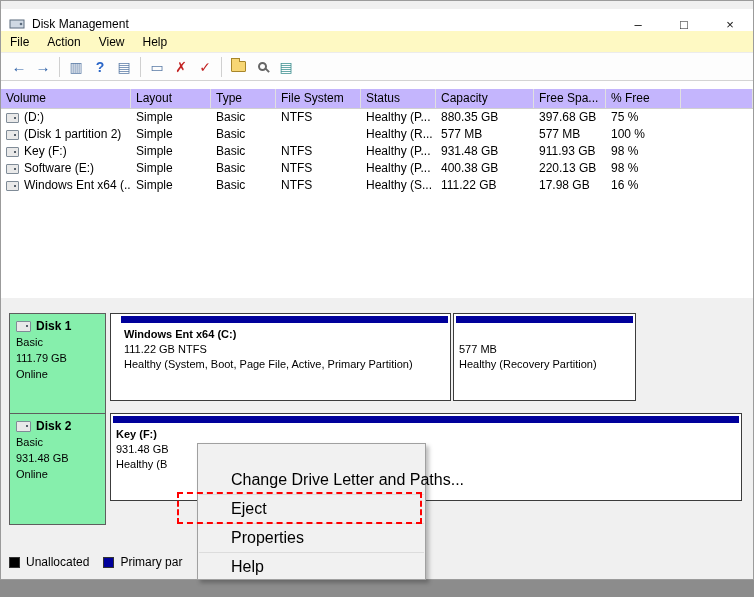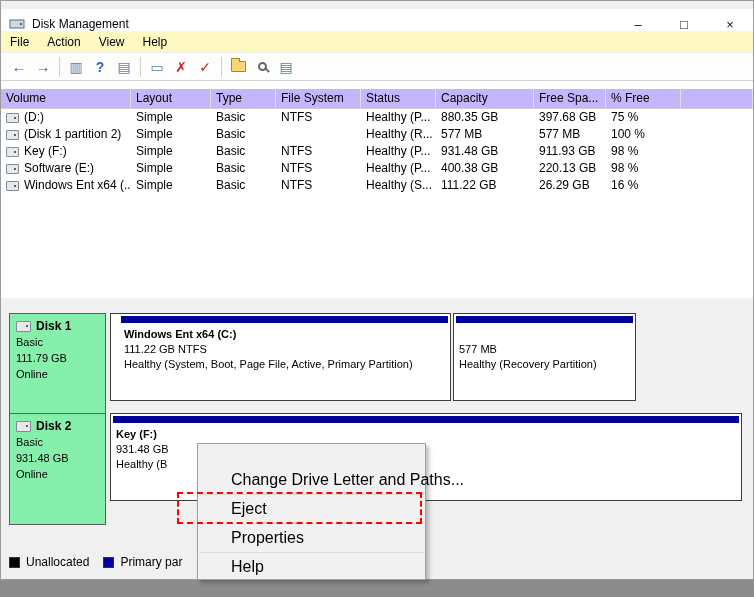--- a/index.html
+++ b/index.html
@@ -190,21 +190,21 @@
     <div class="lrow">
       <div class="cell c0">
           <span class="drv"></span>
           <span>Windows Ent x64 (...</span>
         </div>
       <div class="cell c1">Simple</div>
       <div class="cell c2">Basic</div>
       <div class="cell c3">NTFS</div>
       <div class="cell c4">Healthy (S...</div>
       <div class="cell c5">111.22 GB</div>
-      <div class="cell c6">26.29 GB</div>
+      <div class="cell c6">17.98 GB</div>
       <div class="cell c7">16 %</div>
     </div>
   </div>
 
   <div class="splitter"></div>
 
   <div class="graphic-pane">
 
     <div class="disk-group dg1">
       <div class="disk-header">

